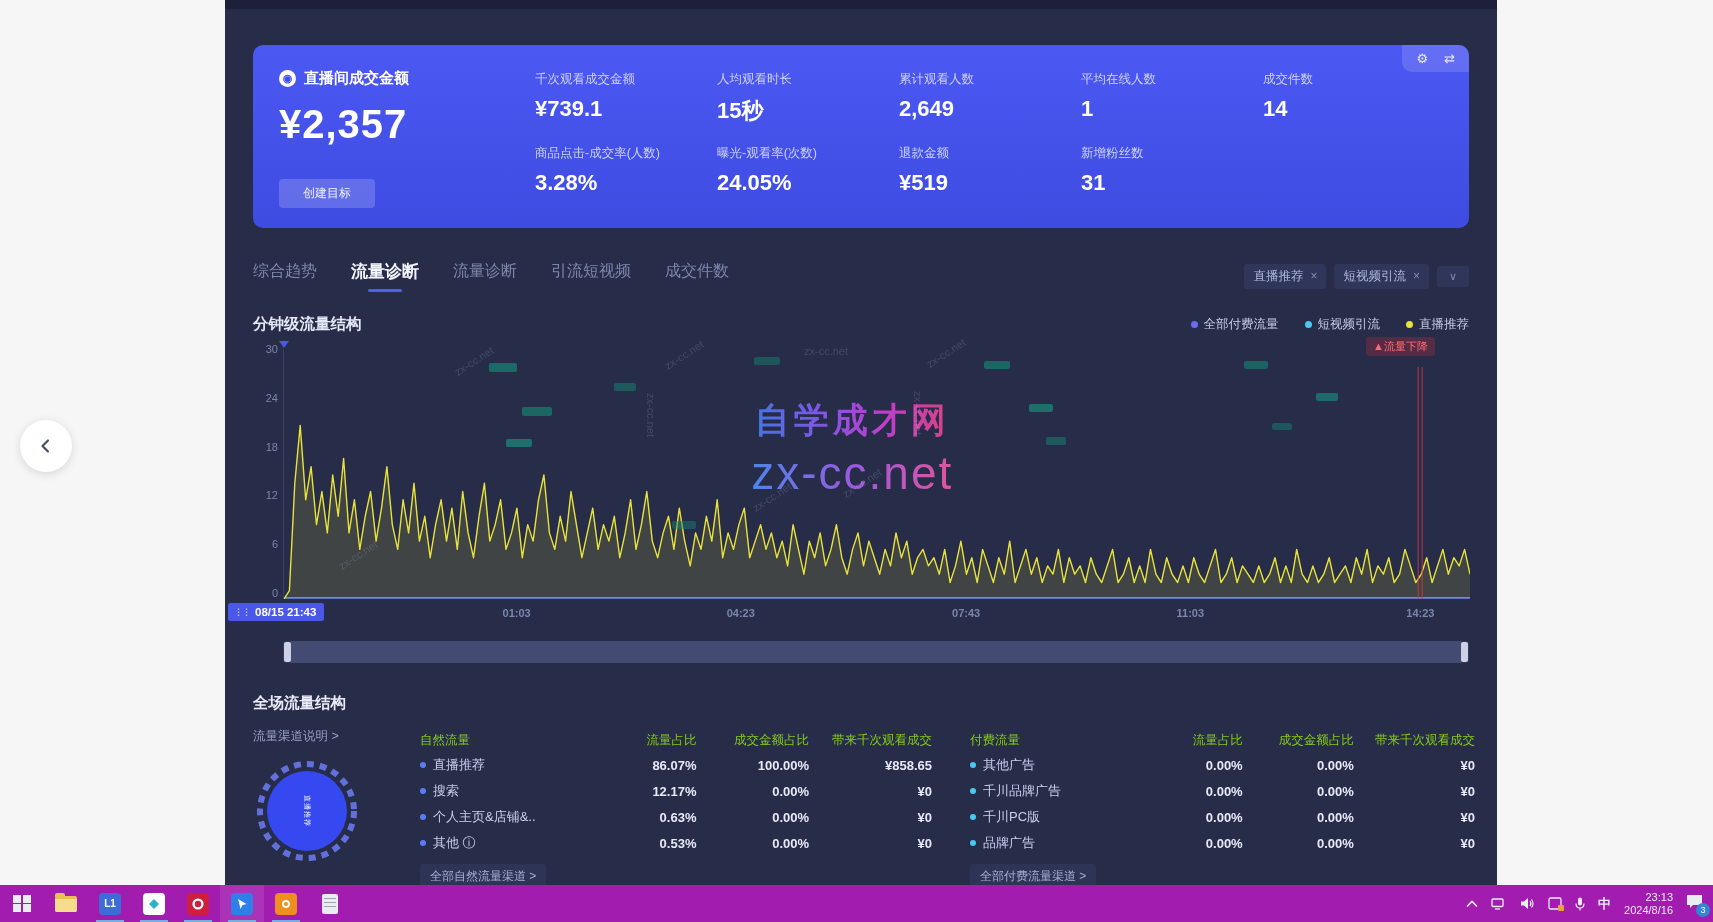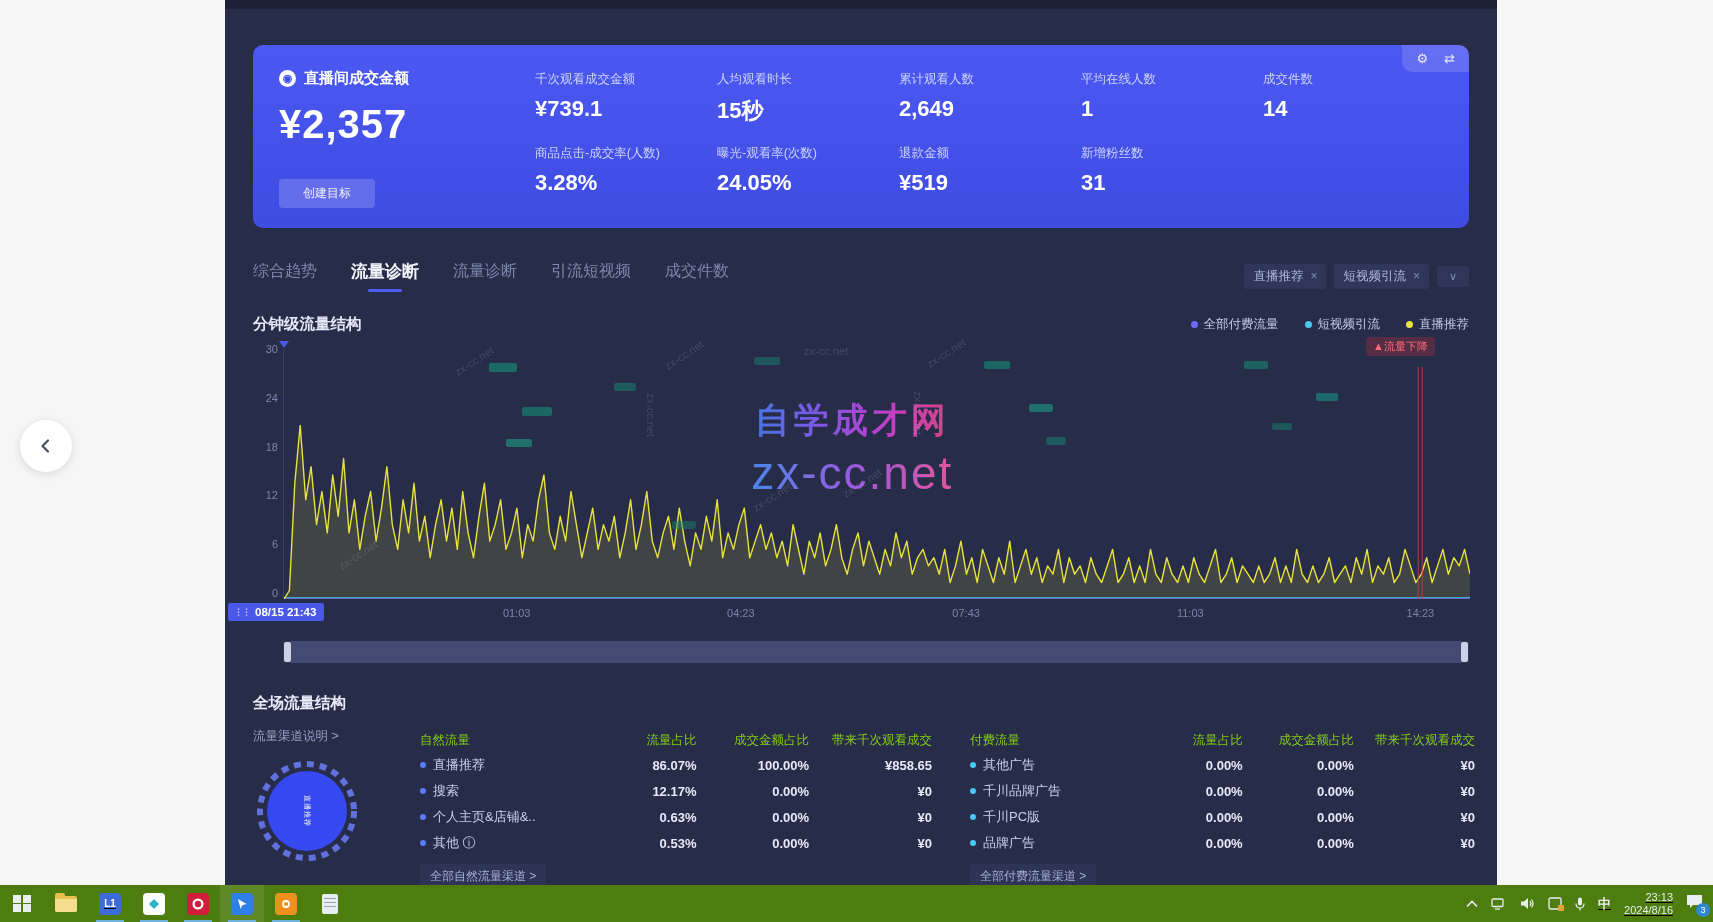--- a/index.html
+++ b/index.html
@@ -73,21 +73,21 @@
   .wm-cn { font-size:35px; font-weight:700; letter-spacing:4px;
            background:linear-gradient(90deg,#4178e0,#7e57e6,#c03ec9,#d8447e);
            -webkit-background-clip:text; background-clip:text; color:transparent; }
   .wm-url { font-size:46px; font-weight:400; letter-spacing:2px; margin-top:2px;
             background:linear-gradient(90deg,#4b86e8,#9a5ae0,#e0559b);
             -webkit-background-clip:text; background-clip:text; color:transparent; }
   .wm-s { position:absolute; font-size:11px; color:rgba(210,216,238,.17); white-space:nowrap; pointer-events:none; }
   .blob { position:absolute; border-radius:2px; pointer-events:none; }
 
   .xlabels { position:relative; margin-left:30px; width:1186px; height:22px; margin-top:4px; }
-  .xlabel { position:absolute; transform:translateX(-50%); font-size:11px; color:#7c86ac; top:4px; }
+  .xlabel { position:absolute; transform:translateX(-50%); font-size:11px; color:#7c86ac; top:4px;font-weight:bold; }
   .xchip { position:absolute; left:-55px; top:0; background:#4a57e8; color:#fff; font-size:11.5px;
            font-weight:700; padding:3px 8px 3px 6px; border-radius:2px; display:flex; gap:5px; align-items:center;
            cursor:grab; }
   .xchip .grip { font-size:9px; color:#bcc4ff; letter-spacing:-1px; }
 
   .brush { position:relative; margin-left:30px; margin-top:16px; width:1186px; height:22px;
            background:#343b5e; border-radius:3px; cursor:pointer; }
   .brush-sel { position:absolute; left:8px; right:8px; top:0; height:22px; background:#434b72; }
   .brush-handle { position:absolute; top:1px; width:7px; height:20px; border-radius:2px; background:#ccd1e8; cursor:ew-resize; }
   .brush-handle.l { left:1px; } .brush-handle.r { right:1px; }
@@ -106,22 +106,22 @@
   .frow { display:grid; grid-template-columns:34% 20% 22% 24%; align-items:center; height:26px; }
   .frow > :nth-child(2), .frow > :nth-child(3), .frow > :nth-child(4) { text-align:right; }
   .fhead { color:#84cc16; font-size:12.5px; height:24px; }
   .fname { display:flex; align-items:center; gap:7px; font-size:13px; color:#c9d0ec; }
   .fdot { width:6px; height:6px; border-radius:50%; flex:none; }
   .fval { font-size:13px; font-weight:700; color:#e6eaf8; }
   .ffoot { margin-top:8px; display:inline-block; background:#2e3456; color:#a7afd4; font-size:12px;
            padding:4px 10px; border-radius:3px; cursor:pointer; }
 
   
-  .taskbar { position:absolute; left:0; bottom:0; width:1713px; height:37px; background:#4d7c0f;
-             display:flex; align-items:center;text-decoration:underline; }
+  .taskbar { position:absolute; left:0; bottom:0; width:1713px; height:37px; background:#a21caf;
+             display:flex; align-items:center; }
   .tb-slot { width:44px; height:37px; display:flex; align-items:center; justify-content:center;
              position:relative; cursor:pointer; }
   .tb-slot.active { background:rgba(255,255,255,.10); }
   .tb-run::after { content:""; position:absolute; bottom:0; left:8px; right:8px; height:2px; background:#6fb3dd; }
   .win-logo { display:grid; grid-template-columns:8px 8px; grid-template-rows:8px 8px; gap:1.5px; }
   .win-logo i { background:#e9eef2; }
   .ico-folder { width:22px; height:16px; background:#e8c14f; border-radius:2px; position:relative; }
   .ico-folder::before { content:""; position:absolute; top:-3px; left:0; width:10px; height:4px;
                         background:#e8c14f; border-radius:2px 2px 0 0; }
   .ico-folder::after { content:""; position:absolute; top:3px; left:0; right:0; bottom:0;

